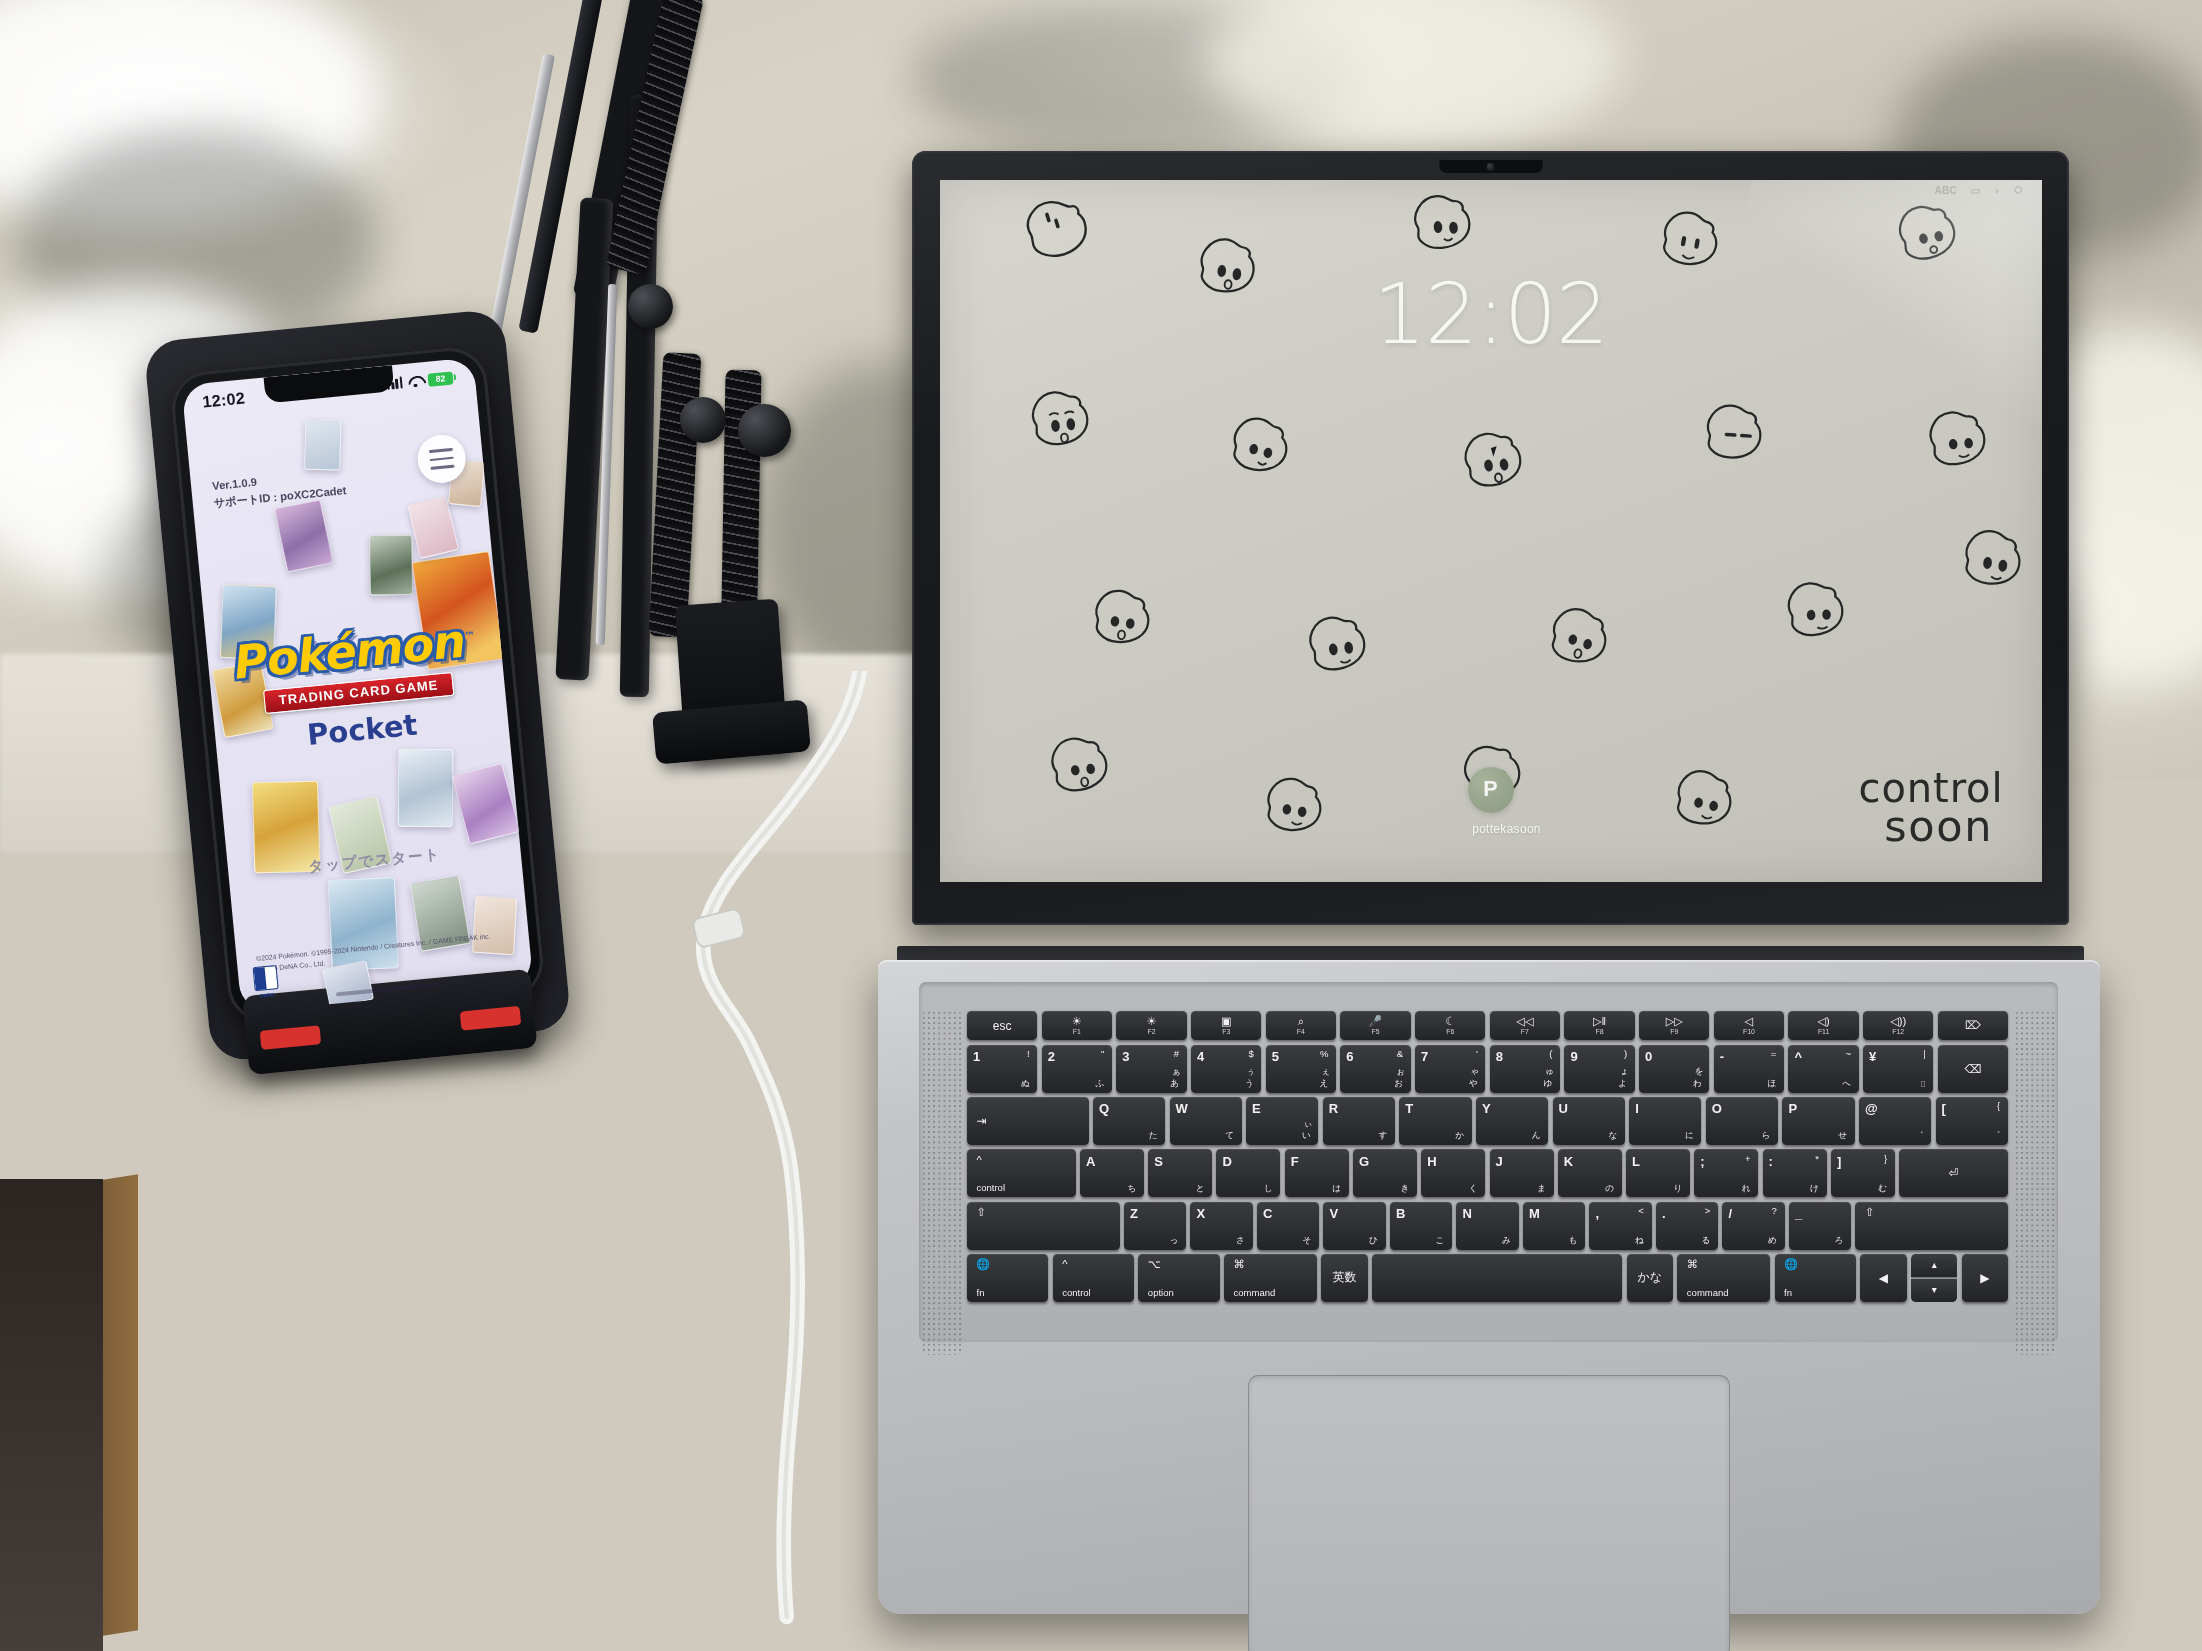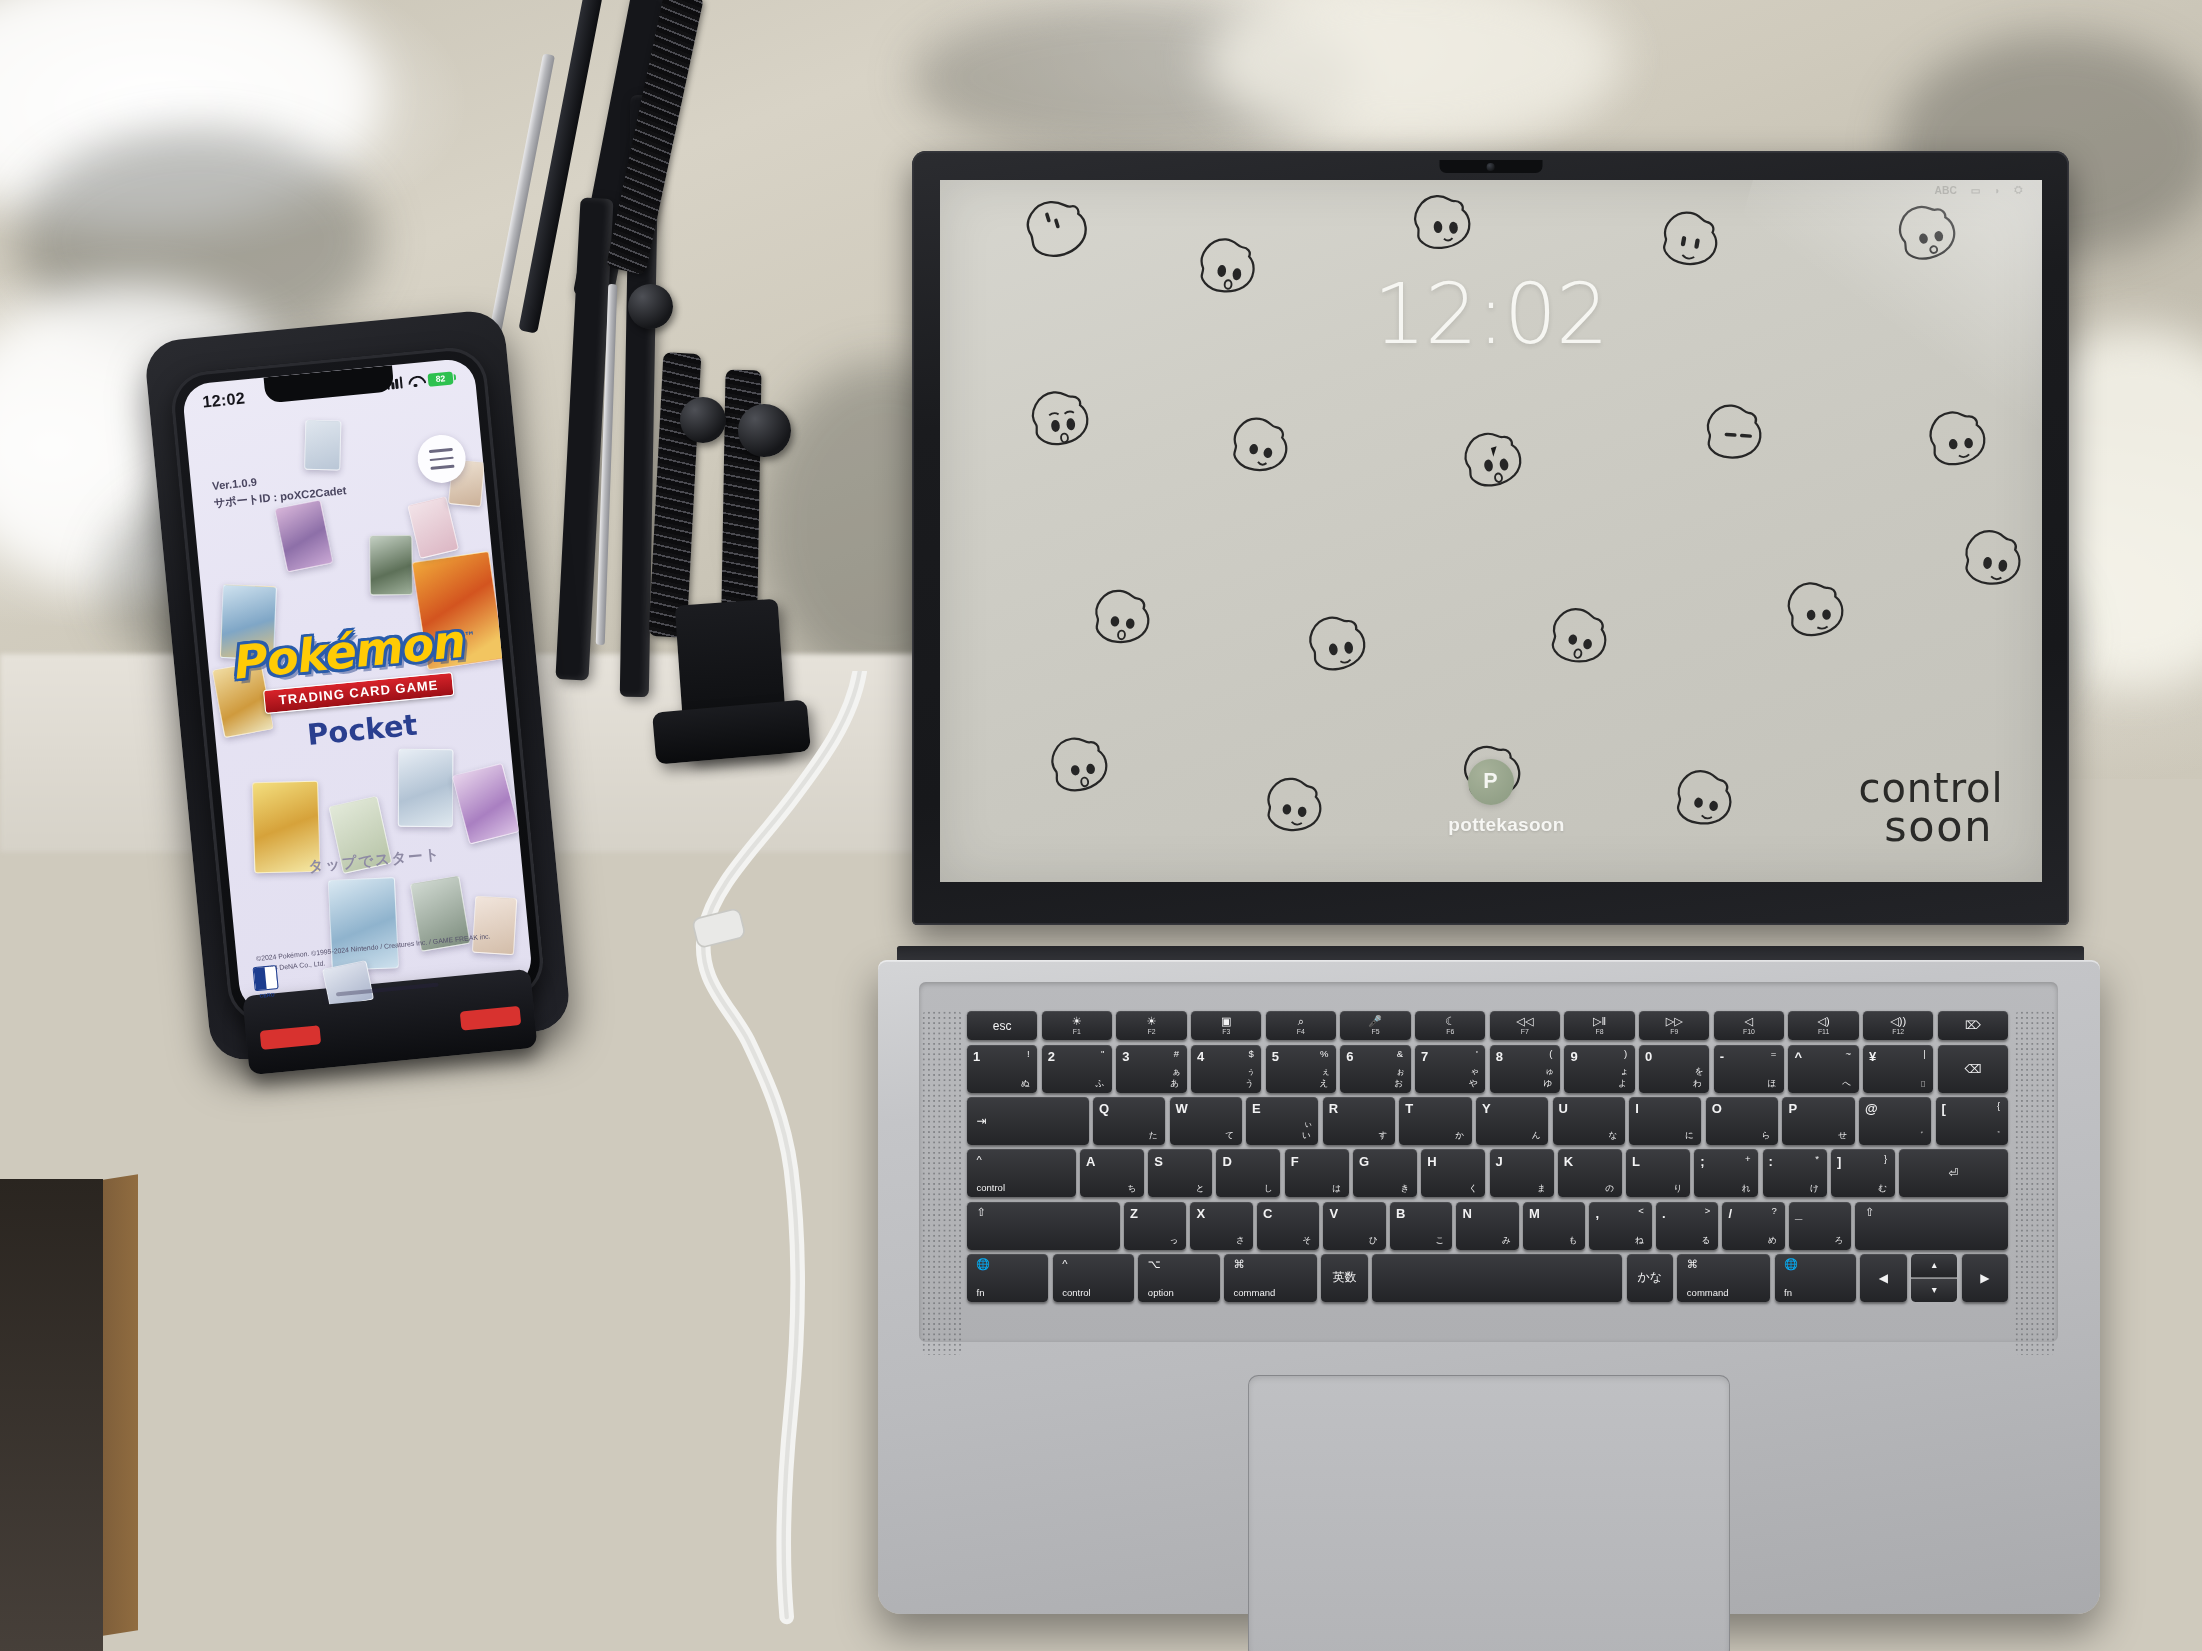--- a/index.html
+++ b/index.html
@@ -188,21 +188,21 @@
       font-size:18px;color:#f4f4f0;font-weight:500;letter-spacing:0.9px;
       text-shadow:0 0.9px 2.6px rgba(0,0,0,.18);}
   .lock-time{position:absolute;left:0;right:0;top:69px;text-align:center;z-index:6;
       font-size:83px;font-weight:300;color:#f6f6f2;letter-spacing:-0.9px;line-height:1.6;
       text-shadow:0 1.7px 5.2px rgba(0,0,0,.12);font-family:"DejaVu Sans",sans-serif;}
   .login{position:absolute;left:0;right:0;bottom:46px;text-align:center;z-index:6;}
   .avatar{width:46px;height:46px;border-radius:50%;margin:0 auto 9.5px;
       background:radial-gradient(circle at 35% 30%,#a7b29a,#8b9a81);
       display:flex;align-items:center;justify-content:center;
       color:#f5f6f2;font-size:21.5px;font-weight:600;box-shadow:0 1.7px 6px rgba(0,0,0,.15);}
-  .login-user{font-size:19px;color:#f6f6f3;font-weight:700;letter-spacing:0.3px;
+  .login-user{font-size:12px;color:#f6f6f3;font-weight:400;letter-spacing:0.3px;
       text-shadow:0 0.9px 2.6px rgba(0,0,0,.15);margin-left:32px;}
   .login-hint{margin-top:7.7px;font-size:12px;color:#f0f0ec;font-weight:500;
       text-shadow:0 0.9px 2.6px rgba(0,0,0,.15);}
   .wm{position:absolute;right:38px;bottom:36px;z-index:6;text-align:right;line-height:.9;
       font-family:"DejaVu Sans",sans-serif;color:#2a2a28;}
   .wm-1{font-size:40px;font-weight:500;letter-spacing:0.9px;}
   .wm-2{font-size:43px;font-weight:500;letter-spacing:1.7px;margin-top:1.7px;margin-right:10.3px;}
   .cursor{position:absolute;z-index:7;width:0;height:0;
       border-left:6px solid #1a1a1a;border-bottom:9.5px solid transparent;
       transform:rotate(-16deg);}

